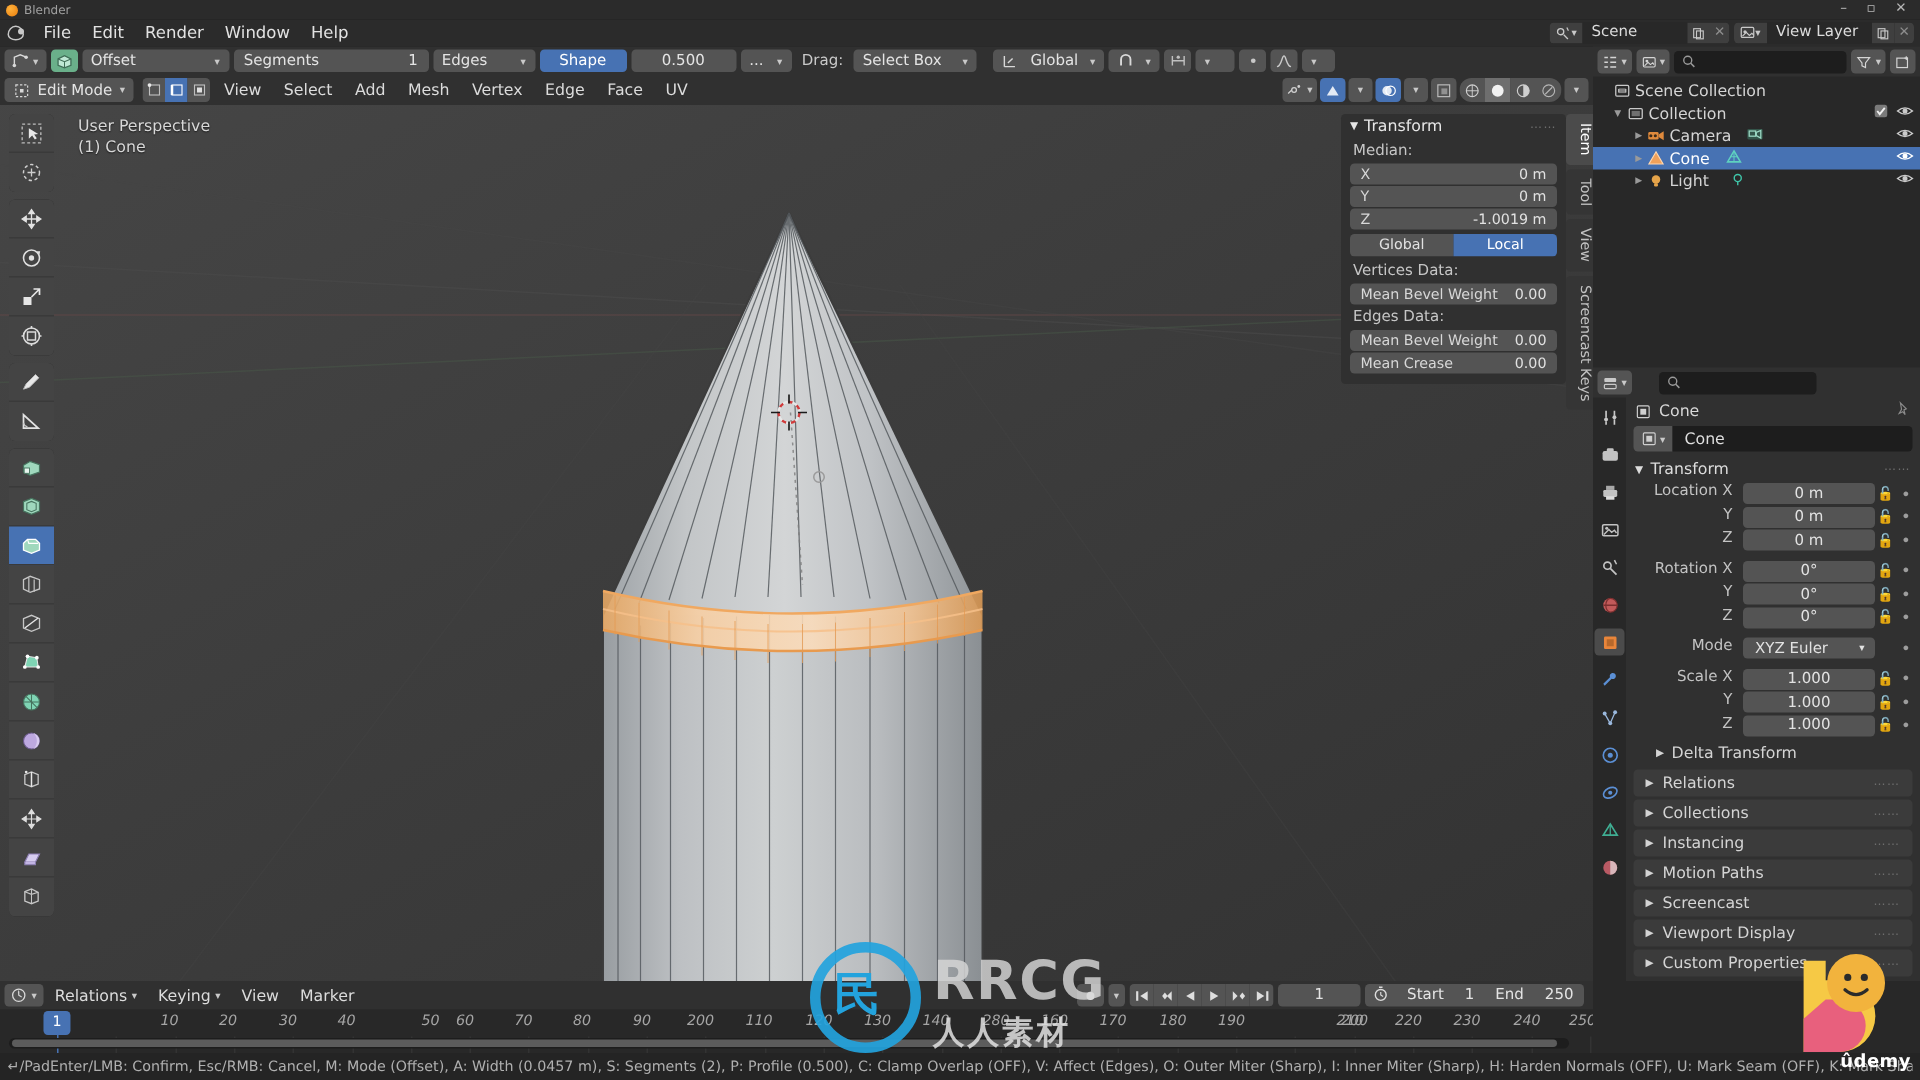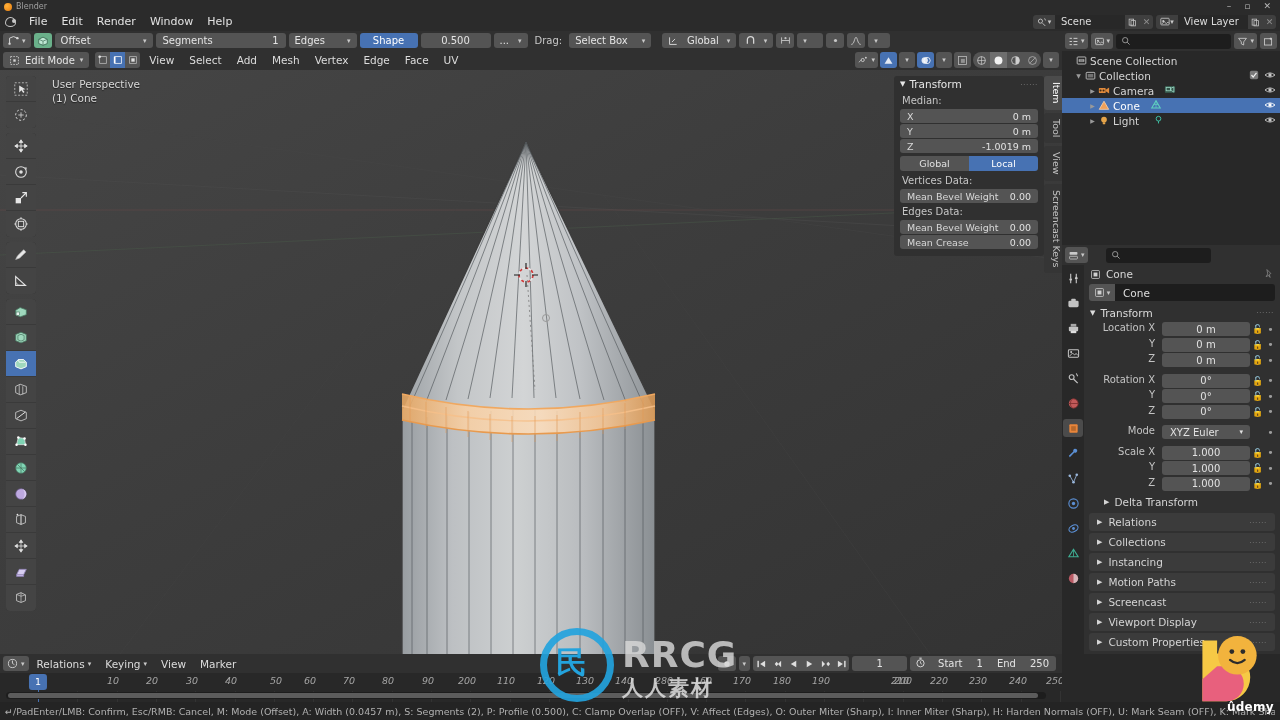--- a/index.html
+++ b/index.html
@@ -1422,21 +1422,21 @@
           <i style="left: 981.2px;"></i>
           <i style="left: 1020.5px;"></i>
           <i style="left: 1059.8px;"></i>
         </div>
       <div class="tl-playhead" style="left:38px">1</div>
       <div class="tl-playline" style="left:38px"></div>
       <div class="tl-tick" style="left:113px">10</div>
       <div class="tl-tick" style="left:152px">20</div>
       <div class="tl-tick" style="left:192px">30</div>
       <div class="tl-tick" style="left:231px">40</div>
-      <div class="tl-tick" style="left:276px">50</div>
+      <div class="tl-tick" style="left:287px">50</div>
       <div class="tl-tick" style="left:310px">60</div>
       <div class="tl-tick" style="left:349px">70</div>
       <div class="tl-tick" style="left:388px">80</div>
       <div class="tl-tick" style="left:428px">90</div>
       <div class="tl-tick" style="left:467px">200</div>
       <div class="tl-tick" style="left:506px">110</div>
       <div class="tl-tick" style="left:546px">120</div>
       <div class="tl-tick" style="left:585px">130</div>
       <div class="tl-tick" style="left:624px">140</div>
       <div class="tl-tick" style="left:664px">280</div>

